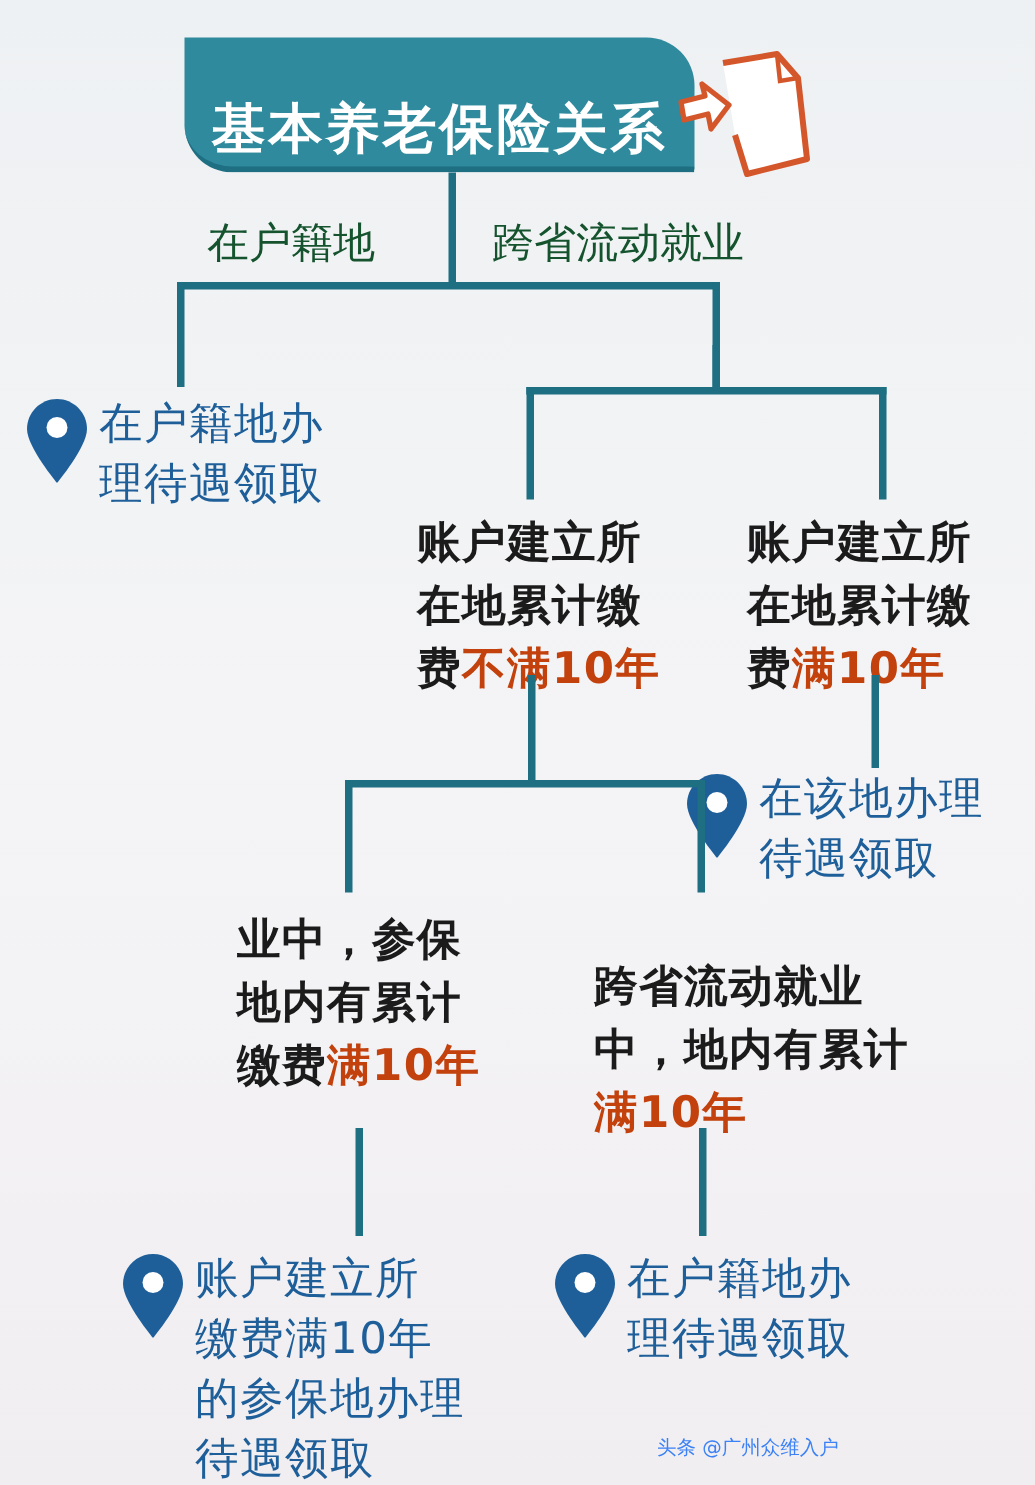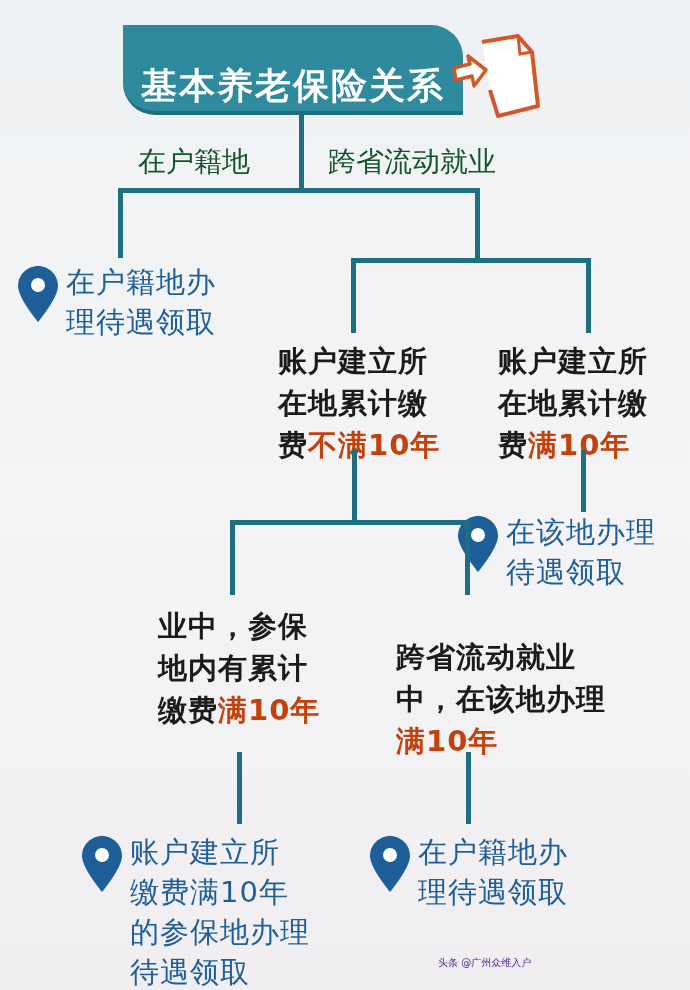--- a/index.html
+++ b/index.html
@@ -12,21 +12,21 @@
     border-bottom:4px solid #1f6f82;box-sizing:border-box;
     display:flex;align-items:flex-end;justify-content:center;}
   .title-text{color:#fff;font-size:36px;font-weight:bold;letter-spacing:2px;}
   .label{position:absolute;font-size:28px;font-weight:normal;color:#14532d;line-height:40px;}
   .node{position:absolute;font-size:29px;font-weight:bold;color:#1b1b1b;line-height:42px;letter-spacing:1px;}
   .hl{color:#c2410c;}
   .result{position:absolute;display:flex;align-items:flex-start;}
   .result .txt{font-size:29px;font-weight:normal;color:#1e5f9a;line-height:40px;letter-spacing:1px;}
   .pin{width:40px;height:56px;margin-right:8px;margin-top:4px;flex:none;}
   .doc-icon{position:absolute;left:450px;top:30px;width:90px;height:100px;}
-  .watermark{position:absolute;font-size:10px;color:#4c1d95;}
+  .watermark{position:absolute;font-size:13px;color:#3b82f6;}
 </style>
 </head>
 <body>
 
 <div class="title-box">
   <span class="title-text">基本养老保险关系</span>
 </div>
 <svg class="doc-icon" viewBox="0 0 90 100">
   <path d="M32 12 L68 6 L82 22 L88 76 L48 86 L40 60" fill="#fff" stroke="#d4572c" stroke-width="4" stroke-linejoin="round"></path>
   <path d="M68 6 L70 24 L82 22" fill="none" stroke="#d4572c" stroke-width="3"></path>
@@ -88,21 +88,21 @@
 <div class="line" style="left:465px;top:520px;width:5px;height:75px;"></div>
 
 <div class="node" style="left:158px;top:605px;">
   <div>业中，参保</div>
   <div>地内有累计</div>
   <div><span>缴费</span><span class="hl">满10年</span></div>
 </div>
 
 <div class="node" style="left:396px;top:636px;">
   <div>跨省流动就业</div>
-  <div>中，在该地办理</div>
+  <div>中，地内有累计</div>
   <div class="hl">满10年</div>
 </div>
 
 <div class="line" style="left:237px;top:752px;width:5px;height:72px;"></div>
 <div class="line" style="left:466px;top:752px;width:5px;height:72px;"></div>
 
 <div class="result" style="left:82px;top:832px;">
   <svg class="pin" viewBox="0 0 40 56">
       <path d="M20 0C9 0 0 9 0 20c0 12 20 36 20 36s20-24 20-36C40 9 31 0 20 0z" fill="#1e5f9a"></path>
       <circle cx="20" cy="19" r="7" fill="#fff"></circle>

